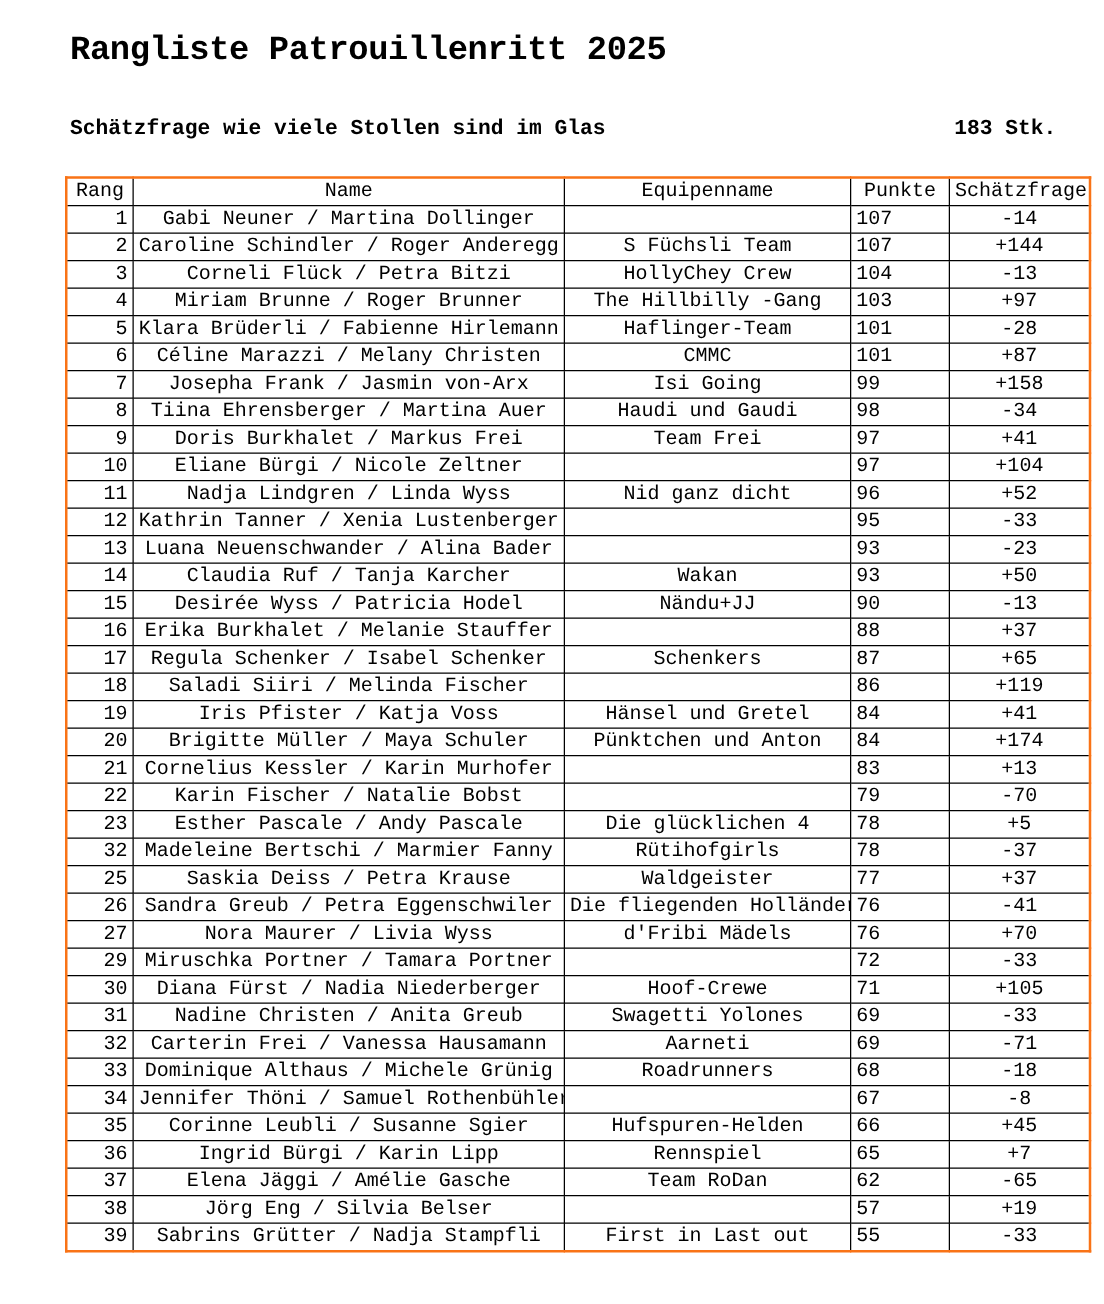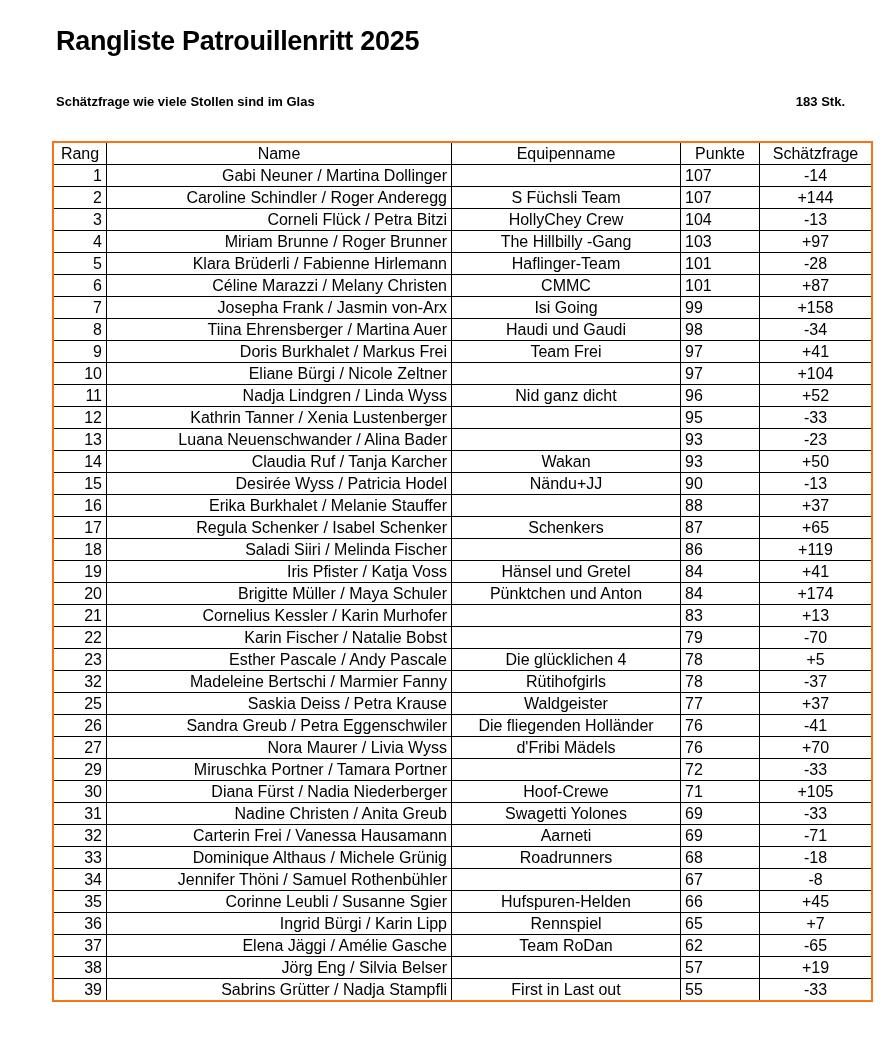--- a/index.html
+++ b/index.html
@@ -2,42 +2,42 @@
 <html><head>
 <meta charset="utf-8">
 <style>
   html, body { margin:0; padding:0; background:#ffffff; }
   .page {
     position:relative;
     width:883px;
     height:1043px;
     background:#ffffff;
     color:#000000;
-    font-family:Liberation Sans, sans-serif;
+    font-family:Liberation Mono, monospace;
     overflow:hidden;
   }
   .title {
     position:absolute;
     left:56px;
     top:26px;
     margin:0;
     font-size:27px;
     font-weight:bold;
     letter-spacing:-0.3px;
     white-space:nowrap;
   }
   .subrow {
     position:absolute;
     left:56px;
     right:38px;
     top:94px;
     display:flex;
     justify-content:space-between;
     align-items:baseline;
-    font-size:13px;
+    font-size:17px;
     font-weight:bold;
     white-space:nowrap;
   }
   table.ranking {
     position:absolute;
     left:52px;
     top:141px;
     width:787px;
     border-collapse:collapse;
     table-layout:fixed;
@@ -48,21 +48,21 @@
     border:1px solid #000000;
     height:21px;
     padding:0 4px;
     line-height:21px;
     overflow:hidden;
     white-space:nowrap;
     font-weight:normal;
   }
   table.ranking th { text-align:center; }
   .col0 { width:44px;  text-align:right; }
-  .col1 { width:336px; text-align:right; }
+  .col1 { width:336px; text-align:center; }
   .col2 { width:220px; text-align:center; }
   .col3 { width:70px;  text-align:left; }
   .col4 { width:103px; text-align:center; }
 </style>
 </head>
 <body>
 
 <div class="page">
   <h1 class="title">Rangliste Patrouillenritt 2025</h1>
   <div class="subrow">

